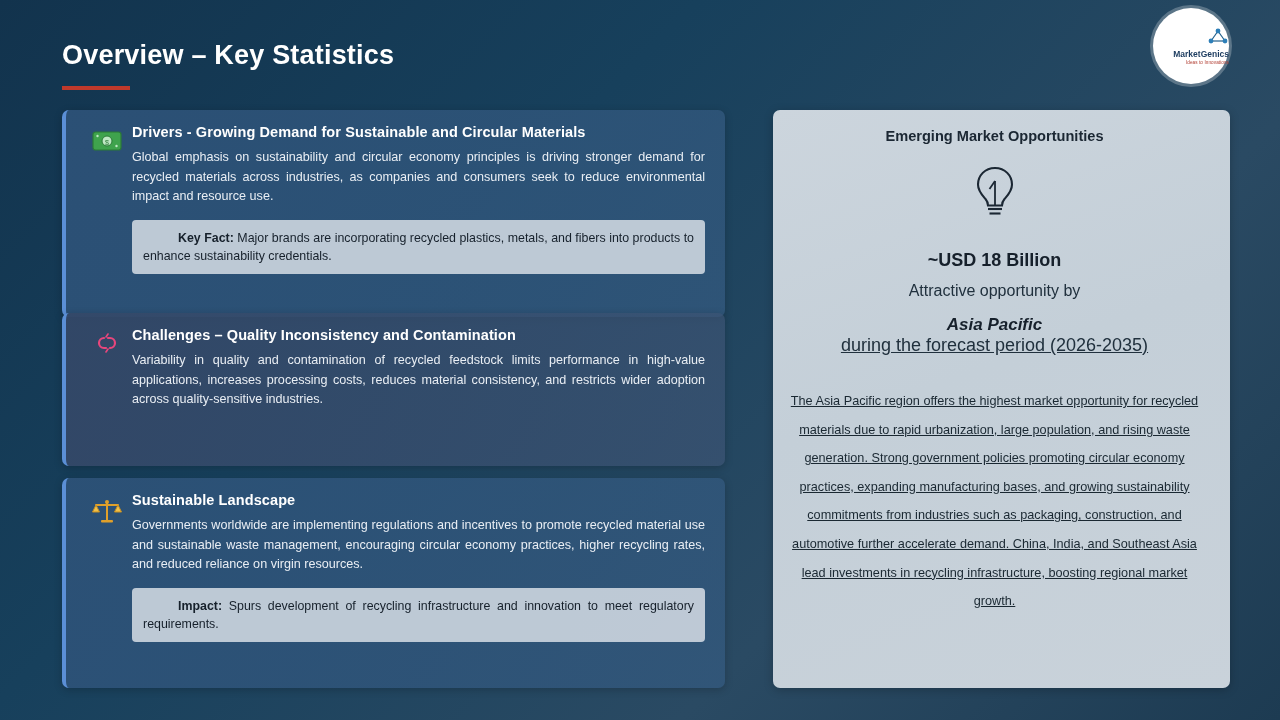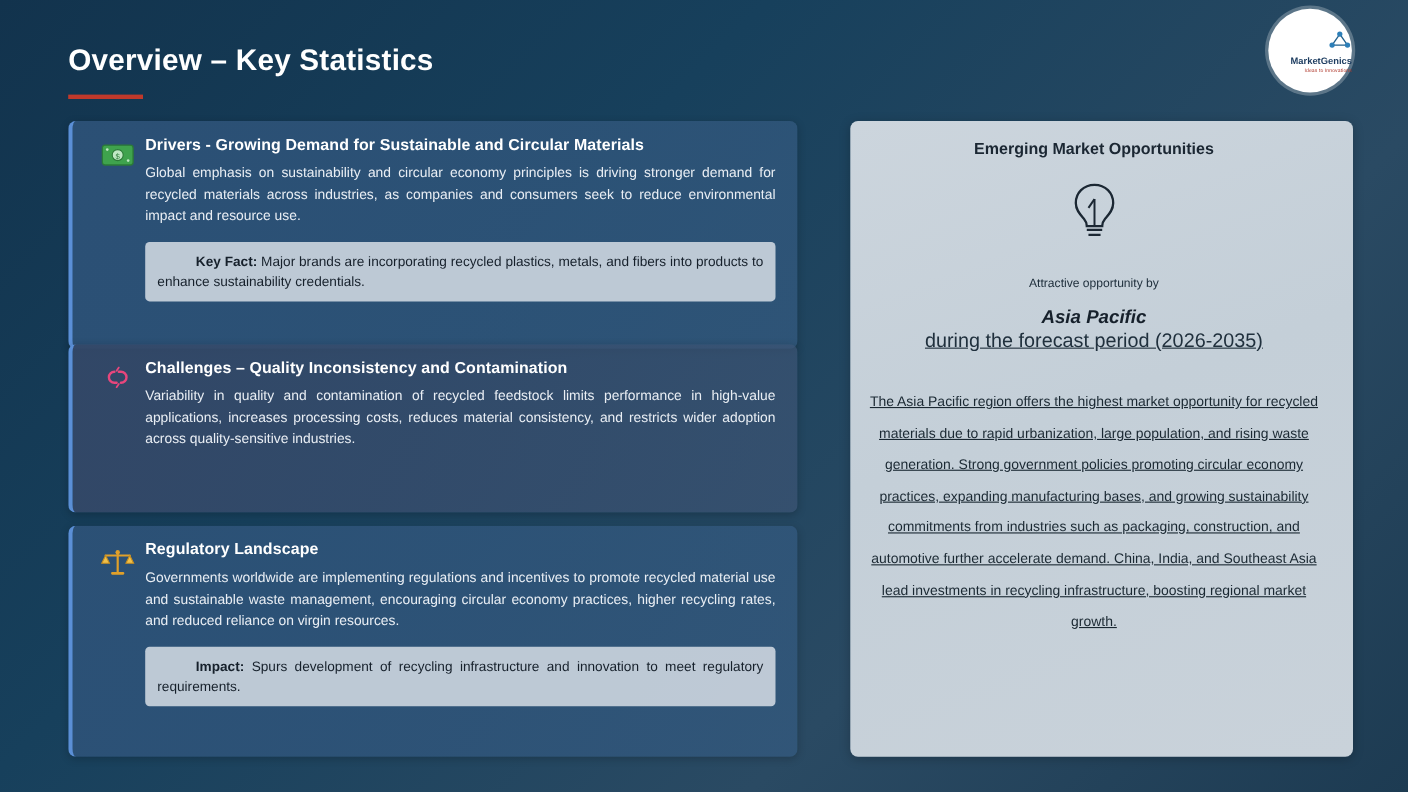--- a/index.html
+++ b/index.html
@@ -125,22 +125,22 @@
     color: #1b2733;
     margin-top: 2px;
   }
   #bulb-wrap { margin: 20px 0 26px 0; }
   #panel-value {
     font-size: 18px;
     font-weight: bold;
     color: #16202b;
   }
   #panel-value-caption {
-    font-size: 11px;
-    margin-top: 27px;
+    font-size: 16px;
+    margin-top: 11px;
     color: #20303d;
   }
   #panel-region {
     font-size: 17px;
     font-weight: bold;
     margin-top: 15px;
     color: #16202b;
     font-style: italic;
   }
   #panel-period {
@@ -217,36 +217,37 @@
     <svg width="32" height="26" viewBox="0 0 32 26">
       <line x1="16" y1="4" x2="16" y2="22" stroke="#e0a02a" stroke-width="2"></line>
       <line x1="5" y1="7" x2="27" y2="7" stroke="#e0a02a" stroke-width="2" stroke-linecap="round"></line>
       <circle cx="16" cy="4" r="2" fill="#e0a02a"></circle>
       <path d="M5 7 L1.5 14 h7 z" fill="#f0c14b" stroke="#c98f1f" stroke-width="1"></path>
       <path d="M27 7 L23.5 14 h7 z" fill="#f0c14b" stroke="#c98f1f" stroke-width="1"></path>
       <rect x="10" y="22" width="12" height="2.4" rx="1" fill="#e0a02a"></rect>
     </svg>
   </div>
   <div class="card-body">
-    <div class="card-heading">Regulatory Landscape</div>
+    <div class="card-heading">Sustainable Landscape</div>
     <div class="card-text">Governments worldwide are implementing regulations and incentives to promote recycled material use and sustainable waste management, encouraging circular economy practices, higher recycling rates, and reduced reliance on virgin resources.</div>
     <div class="fact-box">
       <b>Impact:</b><span> Spurs development of recycling infrastructure and innovation to meet regulatory requirements.</span>
     </div>
   </div>
 </div>
 
 <div id="right-panel">
   <div id="panel-title">Emerging Market Opportunities</div>
   <div id="bulb-wrap">
     <svg width="52" height="56" viewBox="0 0 52 56">
       <path d="M26 4 C16 4 9 11.5 9 20.5 C9 27 13 31 16.5 35 C18.5 37.3 19 39.5 19 41.5 h14 c0-2 .5-4.2 2.5-6.5 C39 31 43 27 43 20.5 C43 11.5 36 4 26 4 z" fill="none" stroke="#1b2733" stroke-width="2.1"></path>
       <line x1="26" y1="17" x2="26" y2="41.5" stroke="#1b2733" stroke-width="1.8"></line>
       <path d="M26 17 L20.5 25" stroke="#1b2733" stroke-width="1.8" fill="none"></path>
       <line x1="19" y1="45" x2="33" y2="45" stroke="#1b2733" stroke-width="2.1"></line>
       <line x1="20.5" y1="49.5" x2="31.5" y2="49.5" stroke="#1b2733" stroke-width="2.1"></line>
     </svg>
   </div>
+  <div id="panel-value">~USD 18 Billion</div>
   <div id="panel-value-caption">Attractive opportunity by</div>
   <div id="panel-region">Asia Pacific</div>
   <div id="panel-period">during the forecast period (2026-2035)</div>
   <div id="panel-paragraph">The Asia Pacific region offers the highest market opportunity for recycled materials due to rapid urbanization, large population, and rising waste generation. Strong government policies promoting circular economy practices, expanding manufacturing bases, and growing sustainability commitments from industries such as packaging, construction, and automotive further accelerate demand. China, India, and Southeast Asia lead investments in recycling infrastructure, boosting regional market growth.</div>
 </div>
 
 </body></html>

